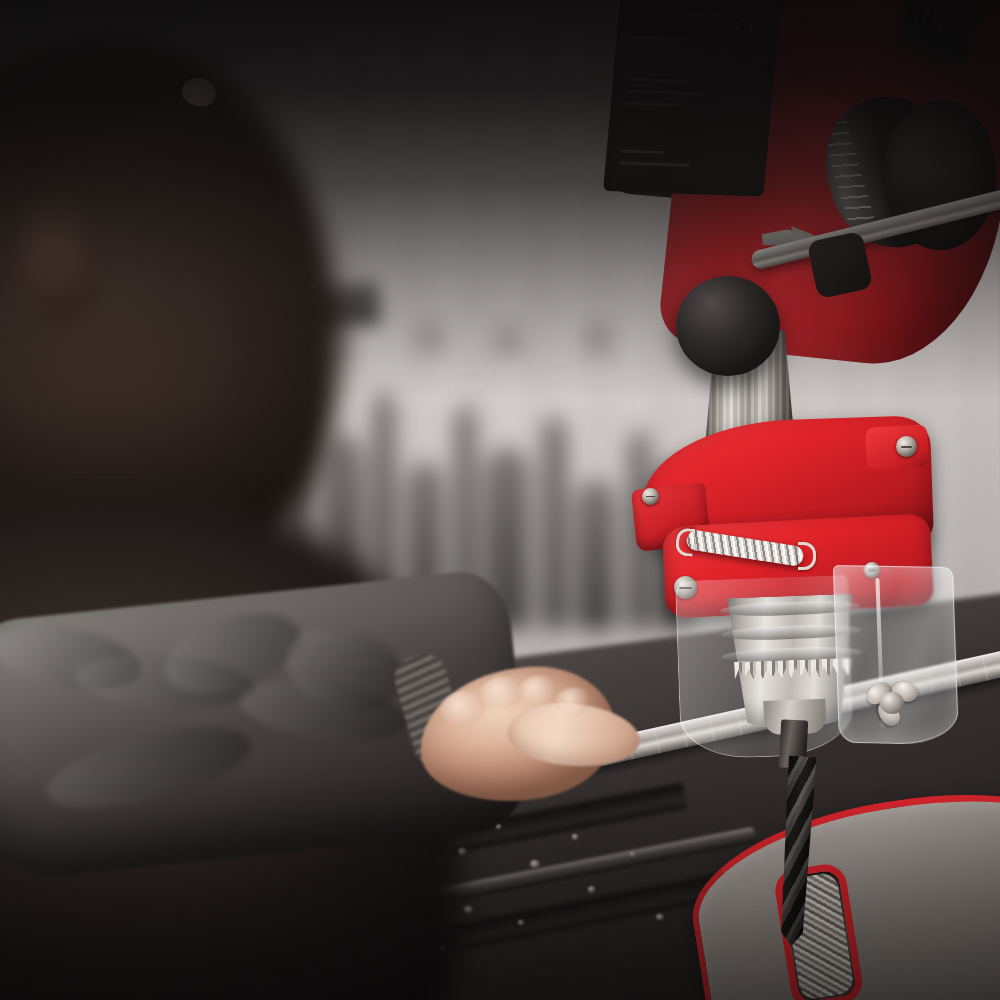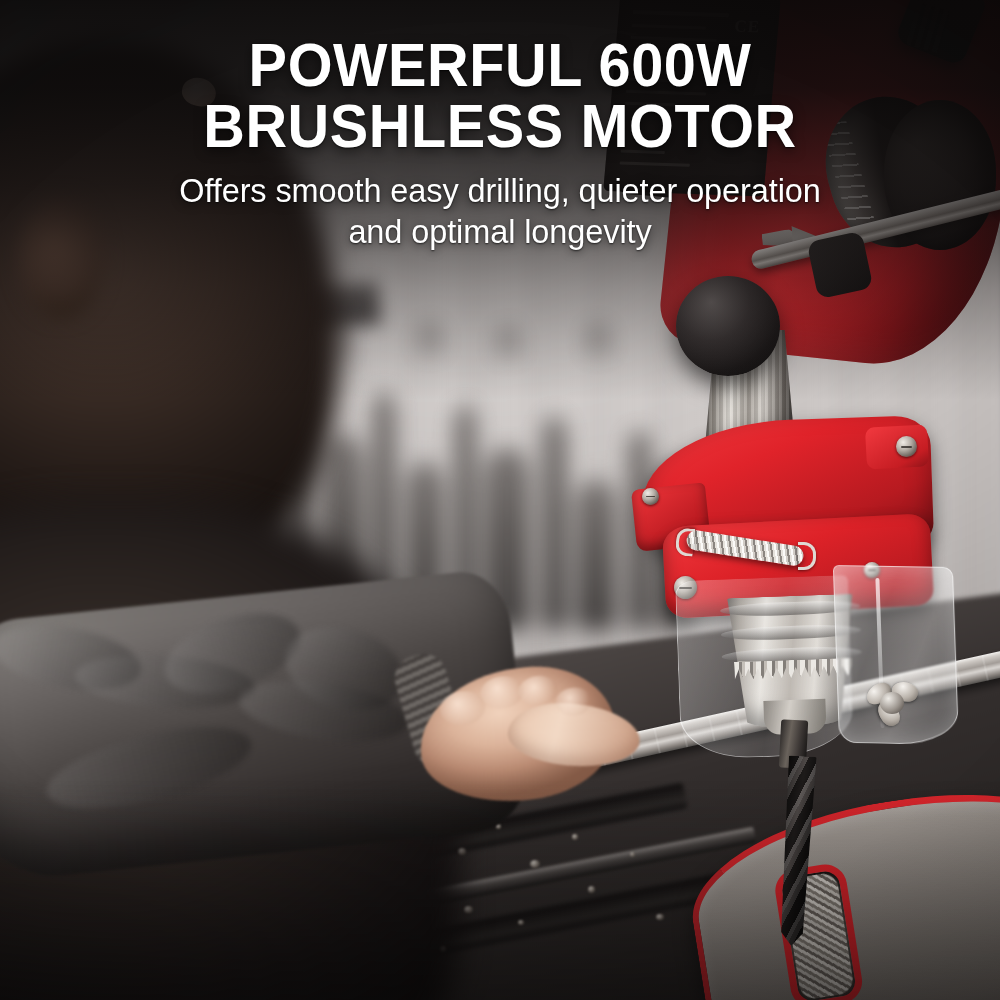--- a/index.html
+++ b/index.html
@@ -855,20 +855,14 @@
       <div class="knuckle" style="left:104px; top:28px;  width:40px; height:30px;"></div>
       <div class="knuckle" style="left:140px; top:44px;  width:36px; height:28px;"></div>
     </div>
     <div class="thumbnail"></div>
 
     <div class="top-scrim"></div>
     <div class="vignette"></div>
     <div class="bottom-scrim"></div>
   </div>
 
-  <div class="copy">
-    <h1 class="headline">POWERFUL 600W
-BRUSHLESS MOTOR</h1>
-    <p class="subhead">Offers smooth easy drilling, quieter operation
-and optimal longevity</p>
-  </div>
 
 </div>
 
 </body></html>

